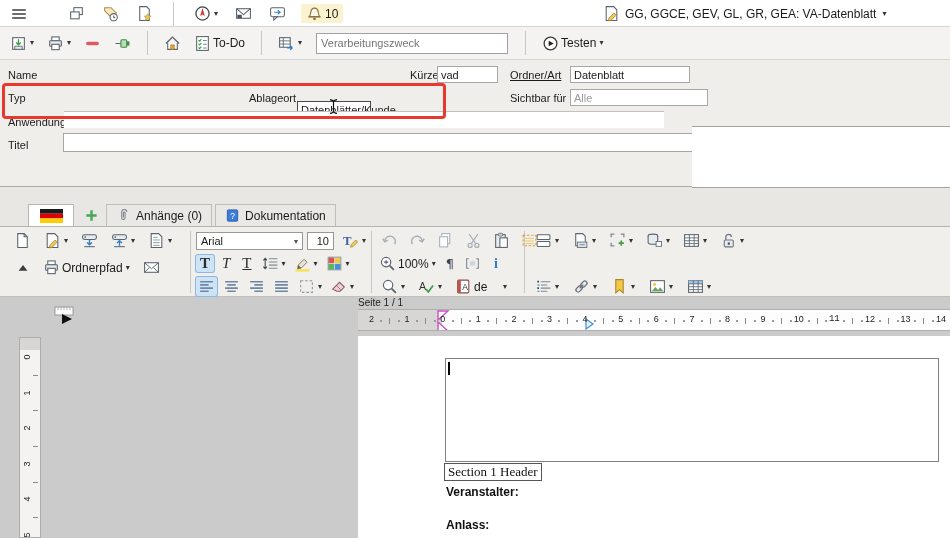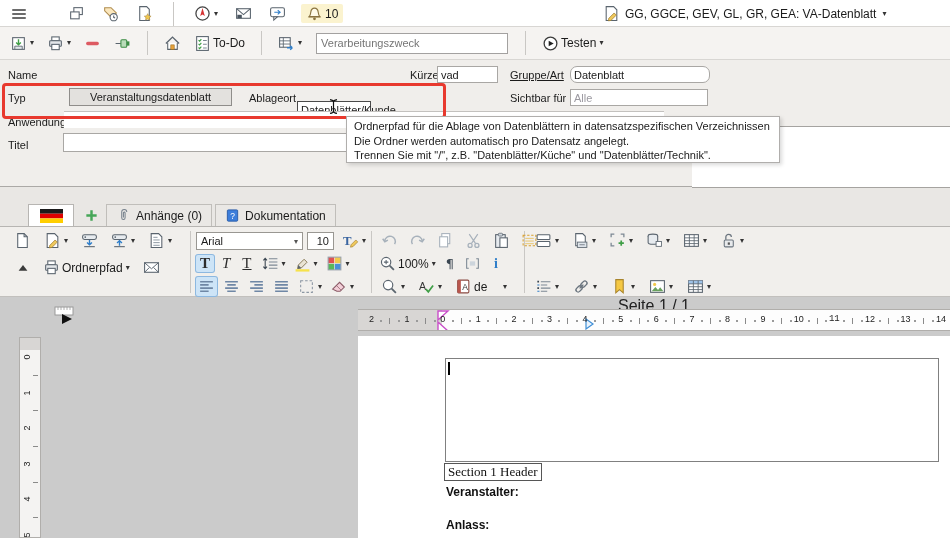--- a/index.html
+++ b/index.html
@@ -219,43 +219,37 @@
           </svg>
         </span>
         <span class="tlbl">Testen</span>
         <span class="caret">▾</span>
       </span>
     </div>
 
   <div class="lbl" style="left:8px;top:69px;">Name</div>
   <div class="lbl" style="left:410px;top:69px;">Kürzel</div>
   <div class="inp" style="left:437px;top:66px;width:61px;height:17px;">vad</div>
-  <div class="lbl" style="left:510px;top:69px;text-decoration:underline;">Gruppe/Art</div>
-  <div class="inp" style="left:570px;top:66px;width:140px;height:17px;border-radius:7px;">Datenblatt</div>
+  <div class="lbl" style="left:510px;top:69px;text-decoration:underline;">Ordner/Art</div>
+  <div class="inp" style="left:570px;top:66px;width:120px;height:17px;">Datenblatt</div>
 
   <div class="lbl" style="left:8px;top:92px;">Typ</div>
-  <div class="inp" style="left:69px;top:88px;width:163px;height:18px;background:#e3e1de;border-color:#8f8d8a;justify-content:center;">Veranstaltungsdatenblatt</div>
   <div class="lbl" style="left:249px;top:92px;">Ablageort</div>
   <div class="inp" style="left:297px;top:101px;width:74px;height:17px;border-color:#4a4a4a;">Datenblätter/Kunde</div>
   <div class="lbl" style="left:510px;top:92px;">Sichtbar für</div>
   <div class="inp ph" style="left:570px;top:89px;width:138px;height:17px;">Alle</div>
 
   <div class="lbl" style="left:8px;top:116px;">Anwendung</div>
   <div class="abs" style="left:64px;top:111px;width:600px;height:16px;background:#fff;border-top:1px solid #c3c1be;"></div>
   <div class="lbl" style="left:8px;top:139px;">Titel</div>
   <div class="inp" style="left:63px;top:133px;width:632px;height:19px;"></div>
   <div class="abs" style="left:692px;top:126px;width:258px;height:60px;background:#fff;border-top:1px solid #a5a3a0;border-bottom:1px solid #a5a3a0;"></div>
 
   <div id="redbox"></div>
 
-  <div id="tooltip">
-    <div>Ordnerpfad für die Ablage von Datenblättern in datensatzspezifischen Verzeichnissen</div>
-    <div>Die Ordner werden automatisch pro Datensatz angelegt.</div>
-    <div>Trennen Sie mit "/", z.B. "Datenblätter/Küche" und "Datenblätter/Technik".</div>
-  </div>
 
   <div class="abs" style="left:328px;top:98px;z-index:70;">
     <svg width="11" height="17" viewBox="0 0 11 17">
       <path d="M2 1.6q3.5.7 3.5 2 0-1.3 3.5-2M5.5 3.2v10.6M2 15.4q3.5-.7 3.5-2 0 1.3 3.5 2" fill="none" stroke="#111" stroke-width="1.2"></path>
     </svg>
   </div>
 
   <div class="abs" style="left:28px;top:204px;width:46px;height:22px;background:#fff;border:1px solid #b7b5b2;border-bottom:none;display:flex;align-items:center;justify-content:center;box-sizing:border-box;">
     <span class="ic">
         <svg width="23" height="14" viewBox="0 0 23 14">
@@ -708,21 +702,21 @@
           <svg width="17" height="17" viewBox="0 0 16 16">
             <rect x="1.5" y="2.5" width="13" height="11" fill="#fff" stroke="#5a646e"></rect>
             <rect x="1.5" y="2.5" width="13" height="3" fill="#9fc3e8"></rect>
             <path d="M1.5 5.5h13M1.5 8.2h13M1.5 10.9h13M6 2.5v11M10.5 2.5v11" stroke="#5a646e" stroke-width=".8" fill="none"></path>
           </svg>
         </span>
         <span class="caret">▾</span>
       </span>
     </div>
 
-  <div class="abs" style="left:358px;top:297px;width:592px;text-align:center;font-size:16px;color:#222;">Seite 1 / 1</div>
+  <div class="abs" style="left:358px;top:297px;width:592px;font-size:10px;color:#222;">Seite 1 / 1</div>
 
   <div class="abs" style="left:54px;top:306px;">
     <svg width="24" height="20" viewBox="0 0 24 20">
       <rect x="1" y="1" width="18" height="8" fill="#fff" stroke="#9a9a9a"></rect>
       <path d="M4 1v3M7 1v3M10 1v3M13 1v3M16 1v3" stroke="#9a9a9a" stroke-width=".8"></path>
       <path d="M8 8l10 5-10 5z" fill="#111"></path>
     </svg>
   </div>
 
   <div class="abs" id="hruler" style="left:358px;top:309px;width:592px;height:22px;background:#d8d6d4;border-top:1px solid #b0aeab;border-bottom:1px solid #b0aeab;box-sizing:border-box;overflow:hidden;">

